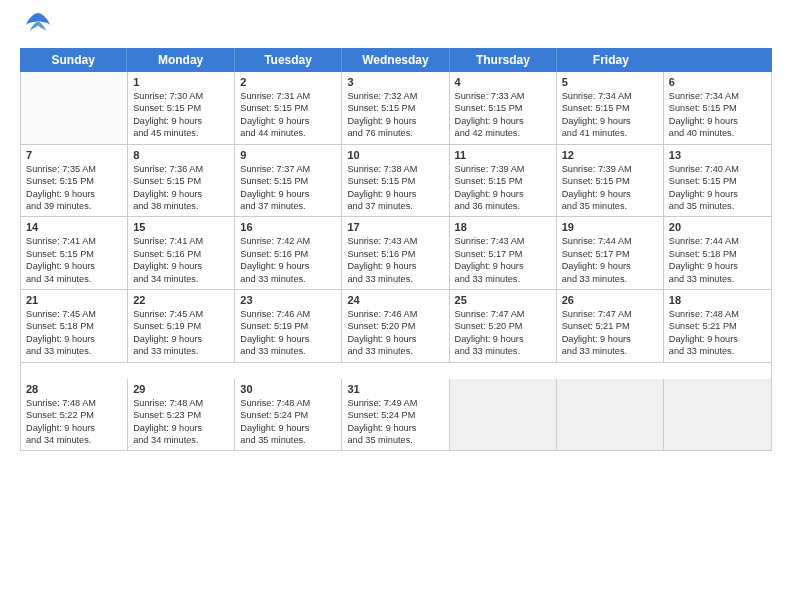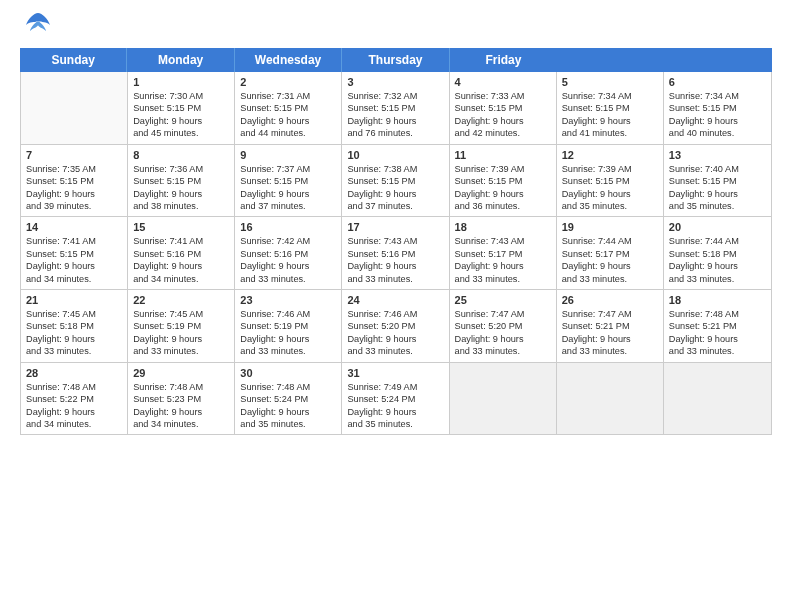--- a/index.html
+++ b/index.html
@@ -71,21 +71,21 @@
       border-left: 1px solid #ccc;
       border-right: 1px solid #ccc;
       border-bottom: 1px solid #ccc;
     }
     .cal-row {
       display: grid;
       grid-template-columns: repeat(7, 1fr);
       flex: 1;
       border-bottom: 1px solid #ccc;
     }
-    .cal-row:last-child { border-bottom: none; }
+    .cal-row:last-child { border-bottom: none; margin-top: 16px; }
     .cal-cell {
       border-right: 1px solid #ccc;
       padding: 4px 5px;
       font-size: 9.5px;
       color: #333;
       background: #fff;
       vertical-align: top;
       min-height: 0;
     }
     .cal-cell:last-child { border-right: none; }
@@ -124,20 +124,21 @@
     <div class="title-block">
       <div class="month-title"></div>
       <div class="location"></div>
     </div>
   </div>
 
   <div class="calendar">
     <div class="cal-header" id="cal-header">
         <div class="cal-header-cell">Sunday</div>
         <div class="cal-header-cell">Monday</div>
+        <div class="cal-header-cell">Tuesday</div>
         <div class="cal-header-cell">Wednesday</div>
         <div class="cal-header-cell">Thursday</div>
         <div class="cal-header-cell">Friday</div>
       </div>
     <div class="cal-body" id="cal-body">
         <div class="cal-row">
           <div class="cal-cell empty"></div>
           <div class="cal-cell">
             <span class="day-num">1</span>
             <div class="cell-line">Sunrise: 7:30 AM</div>

